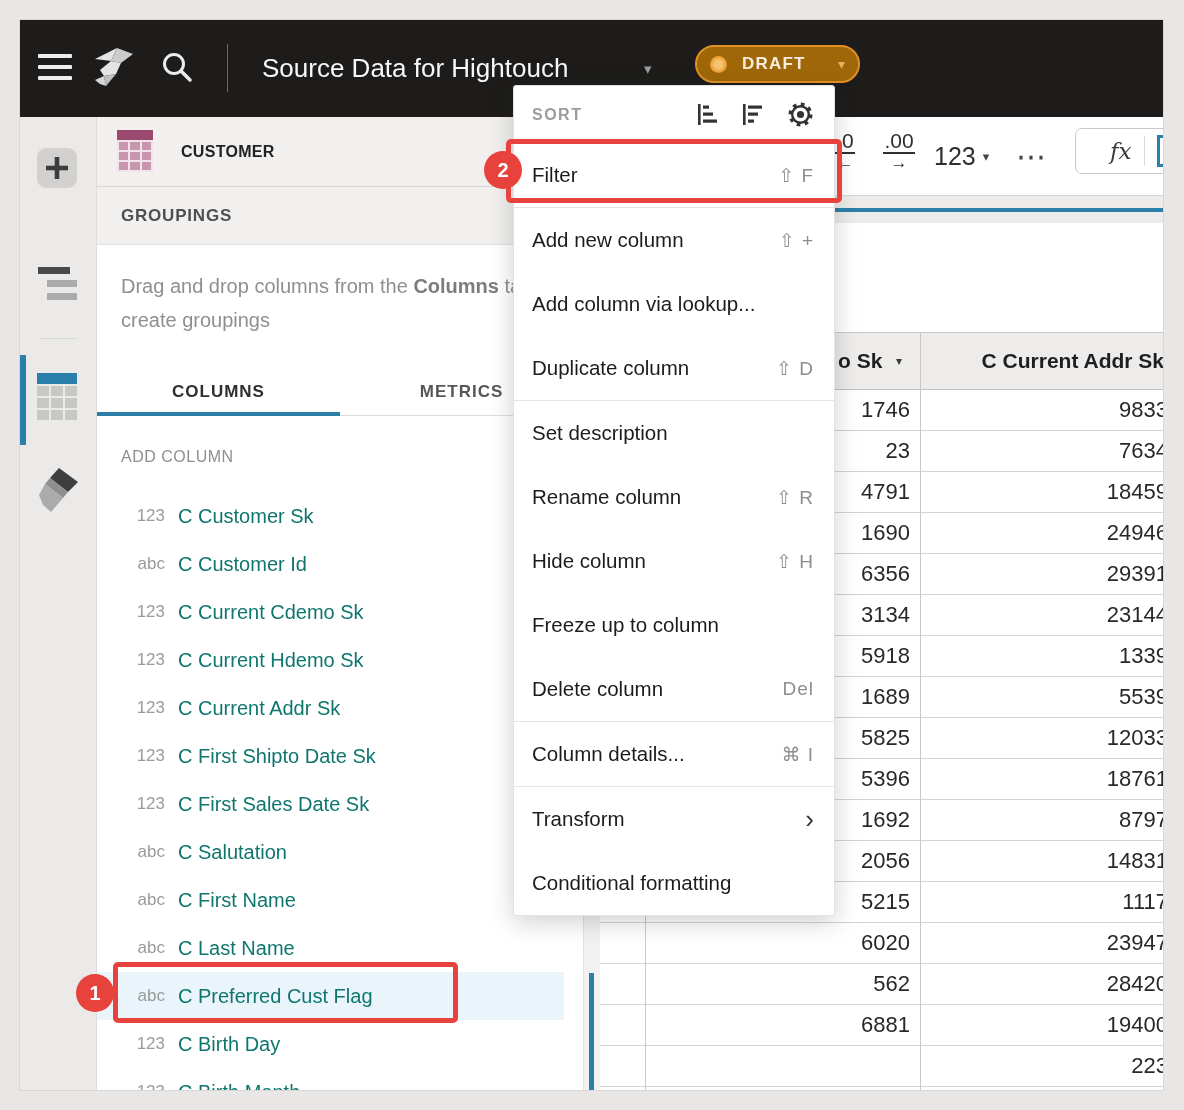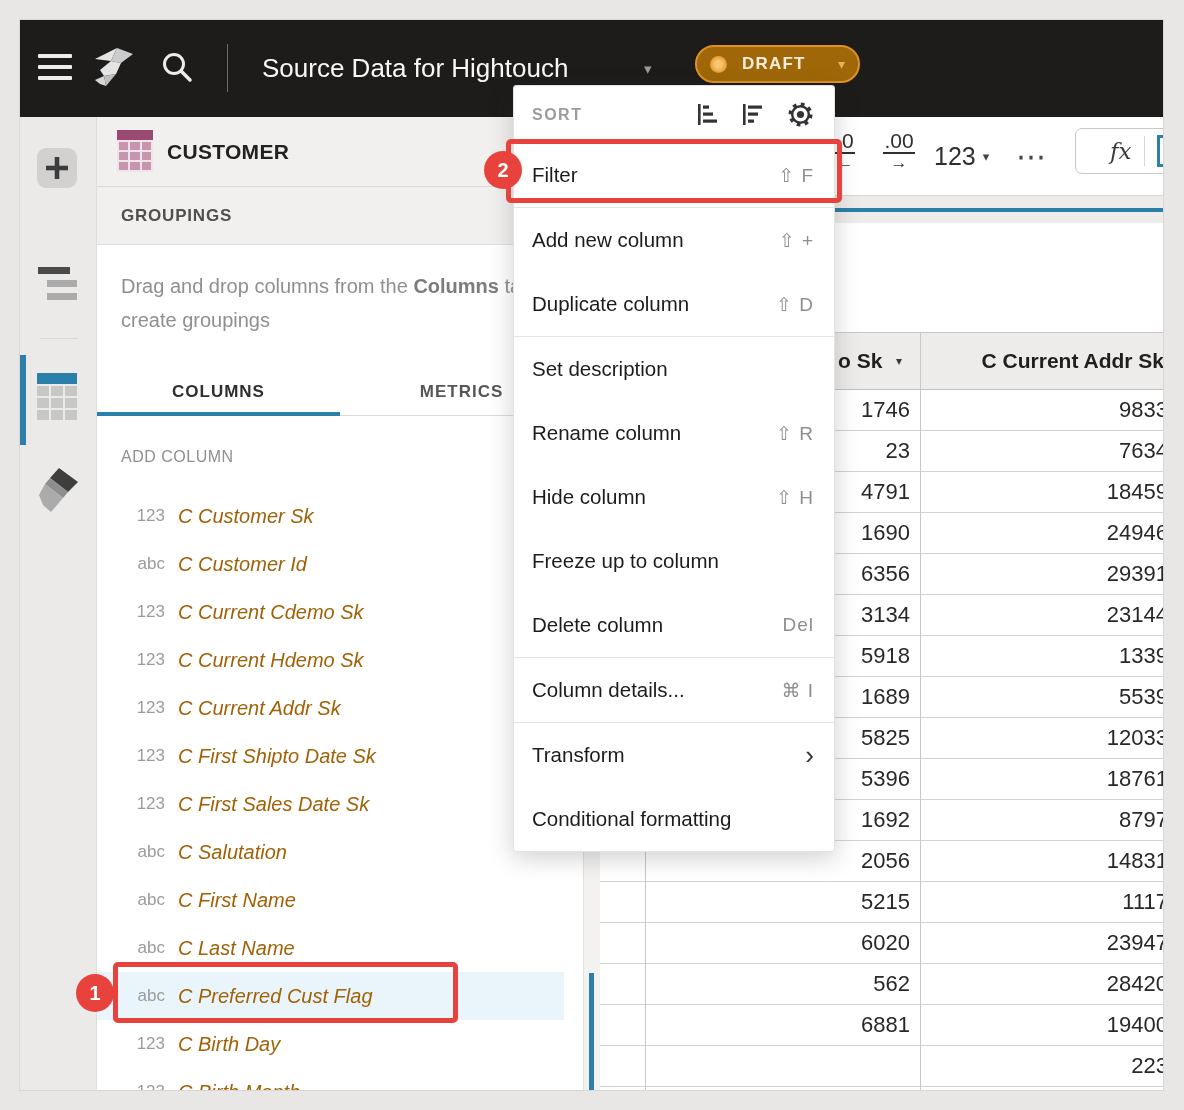--- a/index.html
+++ b/index.html
@@ -44,39 +44,39 @@
   .brush{position:absolute;left:17px;top:350px;}
 
   
   .panel{position:absolute;left:77px;top:97px;width:486px;height:973px;background:#fff;}
   .src-header{position:absolute;left:0;top:0;width:486px;height:70px;background:#f1f0ee;
               border-bottom:1px solid #d9d8d6;box-sizing:border-box;}
   .src-icon{position:absolute;left:20px;top:13px;width:36px;background:#f0e3ea;}
   .si-head{height:10px;background:#9a4a71;}
   .si-grid{display:grid;grid-template-columns:repeat(3,1fr);gap:2px;padding:2px;}
   .si-grid div{height:8px;background:#c795ad;}
-  .src-name{position:absolute;left:70px;top:0;height:70px;display:flex;align-items:center;
-            font-size:21px;font-weight:700;color:#222;letter-spacing:0.3px;}
+  .src-name{position:absolute;left:84px;top:0;height:70px;display:flex;align-items:center;
+            font-size:16px;font-weight:700;color:#222;letter-spacing:0.3px;}
   .groupings{position:absolute;left:0;top:70px;width:486px;height:58px;background:#f1f0ee;
              border-bottom:1px solid #e2e1df;box-sizing:border-box;display:flex;align-items:center;}
   .groupings span{margin-left:24px;font-size:17px;font-weight:700;color:#4f4f4f;letter-spacing:0.8px;}
   .hint{position:absolute;left:24px;top:152px;width:436px;font-size:20px;color:#8f8f8f;line-height:34px;}
   .hint b{color:#7c7c7c;}
   .tabs{position:absolute;left:0;top:251px;width:486px;height:48px;border-bottom:1px solid #dcdcda;
         box-sizing:border-box;display:flex;}
   .tab{width:243px;text-align:center;line-height:48px;font-size:17px;font-weight:700;letter-spacing:1px;}
   .tab.active{color:#2e2e2e;}
   .tab.inactive{color:#565656;}
   .tab-underline{position:absolute;left:0;top:295px;width:243px;height:4px;background:#2b7fa8;}
   .add-col{position:absolute;left:24px;top:331px;font-size:16px;color:#8f8f8f;letter-spacing:0.5px;}
   .col-list{position:absolute;left:0;top:375px;width:486px;}
   .col-item{height:48px;width:467px;display:flex;align-items:center;padding-left:14px;box-sizing:border-box;}
   .col-item.hl{background:#e9f4fb;}
   .col-type{width:54px;text-align:right;font-size:17px;color:#9b9b9c;flex:none;}
-  .col-name{margin-left:13px;font-size:20px;color:#a16207;white-space:nowrap;font-style:italic;}
+  .col-name{margin-left:13px;font-size:20px;color:#0f766e;white-space:nowrap;}
 
   
   .gutter{position:absolute;left:563px;top:97px;width:17px;height:973px;background:#f3f2f0;
           border-left:1px solid #e2e1df;box-sizing:border-box;}
   .sel-vline{position:absolute;left:569px;top:953px;width:5px;height:117px;background:#2b7fa8;z-index:10;}
 
   
   .toolbar{position:absolute;left:580px;top:97px;width:563px;height:78px;background:#fff;}
   .dec,.inc{position:absolute;top:13px;width:50px;text-align:center;color:#2f2f2f;}
   .dec{left:220px;} .inc{left:274px;}
@@ -428,20 +428,23 @@
         <div class="menu-item">
           <span>Filter</span>
           <span class="shortcut">⇧ F</span>
         </div>
         <div class="menu-divider"></div>
         <div class="menu-item">
           <span>Add new column</span>
           <span class="shortcut">⇧ +</span>
         </div>
         <div class="menu-item">
+          <span>Add column via lookup...</span>
+        </div>
+        <div class="menu-item">
           <span>Duplicate column</span>
           <span class="shortcut">⇧ D</span>
         </div>
         <div class="menu-divider"></div>
         <div class="menu-item">
           <span>Set description</span>
         </div>
         <div class="menu-item">
           <span>Rename column</span>
           <span class="shortcut">⇧ R</span>

